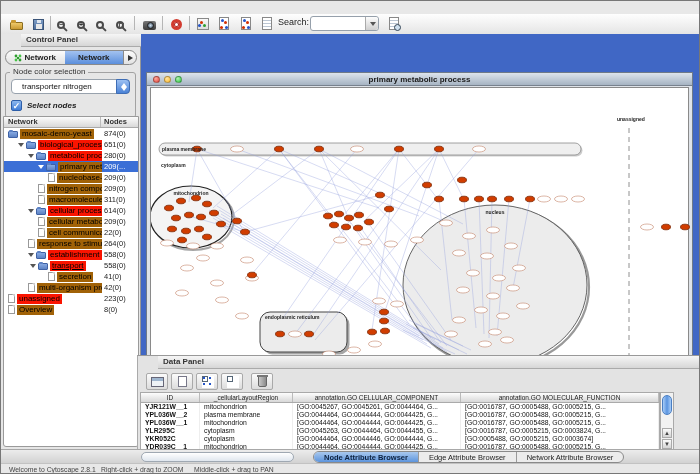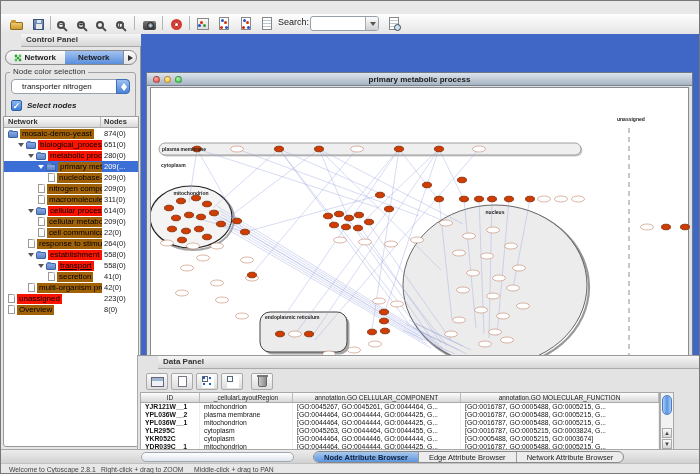--- a/index.html
+++ b/index.html
@@ -312,21 +312,21 @@
           </div>
           <div class="tree-row">
             <div class="tr-left" style="padding-left: 24px;">
               <span class="tri"></span>
               <span class="i-folder"></span>
               <span class="tree-label red">establishment of lo</span>
             </div>
             <span class="tree-count">558(0)</span>
           </div>
           <div class="tree-row">
-            <div class="tr-left" style="padding-left: 34px; text-decoration: underline;">
+            <div class="tr-left" style="padding-left: 26px; text-decoration: underline;">
               <span class="tri"></span>
               <span class="i-folder"></span>
               <span class="tree-label red">transport</span>
             </div>
             <span class="tree-count">558(0)</span>
           </div>
           <div class="tree-row">
             <div class="tr-left" style="padding-left: 44px;">
               <span class="i-file"></span>
               <span class="tree-label green">secretion</span>

